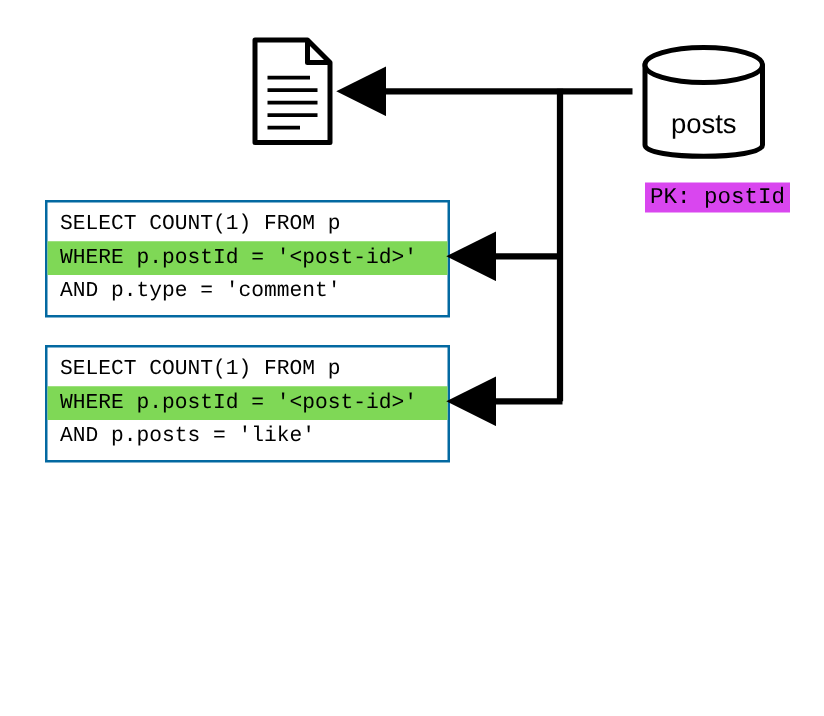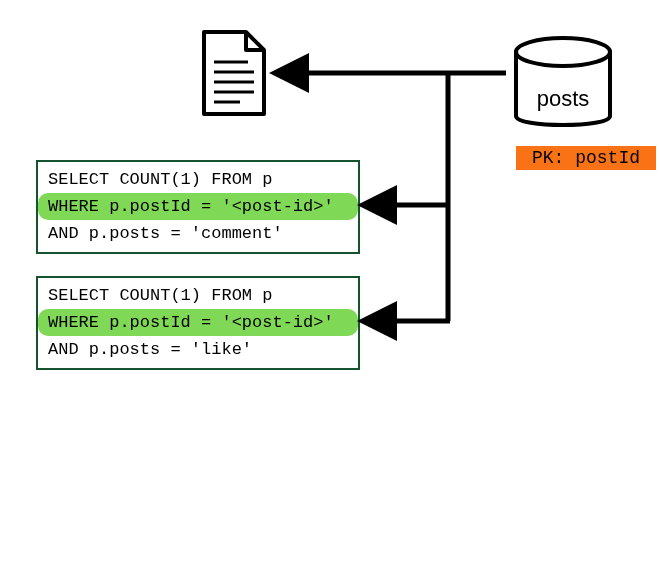--- a/index.html
+++ b/index.html
@@ -8,45 +8,44 @@
     font-family: Consolas, 'Courier New', monospace;
     background: #fff;
   }
   .canvas {
     position: relative;
     width: 659px;
     height: 412px;
   }
   .query-box {
     position: absolute;
-    border: 2px solid #14532d;
+    border: 2px solid #0369a1;
     background: #fff;
     font-size: 17px;
     line-height: 1.6;
     padding: 4px 0;
   }
   .query-line {
     padding: 0 10px;
     white-space: pre;
   }
   .hl {
     background: #7fd856;
-    border-radius: 10px;
   }
   .db-label {
     position: absolute;
     font-family: -apple-system, Helvetica, Arial, sans-serif;
     font-size: 22px;
     text-align: center;
   }
   .pk-badge {
     position: absolute;
-    background: #f97316;
+    background: #d946ef;
     font-size: 18px;
-    padding: 2px 16px;
+    padding: 2px 4px;
     white-space: pre;
   }
   svg.overlay {
     position: absolute;
     left: 0;
     top: 0;
     pointer-events: none;
   }
 </style>
 </head>
@@ -73,21 +72,21 @@
 
   <svg style="position:absolute; left:505px; top:418px;" width="110" height="108" viewBox="0 0 110 108">
     <path d="M8 22 C8 10 102 10 102 22 V86 C102 98 8 98 8 86 Z" fill="#fff" stroke="#000" stroke-width="4"></path>
     <ellipse cx="55" cy="22" rx="47" ry="14" fill="#fff" stroke="#000" stroke-width="4"></ellipse>
   </svg>
   <div class="pk-badge" style="left:528px; top:534px;">PK: id</div>
 
   <div class="query-box" style="left:36px; top:160px; width:320px;">
     <div class="query-line">SELECT COUNT(1) FROM p</div>
     <div class="query-line hl">WHERE p.postId = '&lt;post-id&gt;'</div>
-    <div class="query-line">AND p.posts = 'comment'</div>
+    <div class="query-line">AND p.type = 'comment'</div>
   </div>
 
   <div class="query-box" style="left:36px; top:276px; width:320px;">
     <div class="query-line">SELECT COUNT(1) FROM p</div>
     <div class="query-line hl">WHERE p.postId = '&lt;post-id&gt;'</div>
     <div class="query-line">AND p.posts = 'like'</div>
   </div>
 
 
   <svg class="overlay" width="659" height="573">

